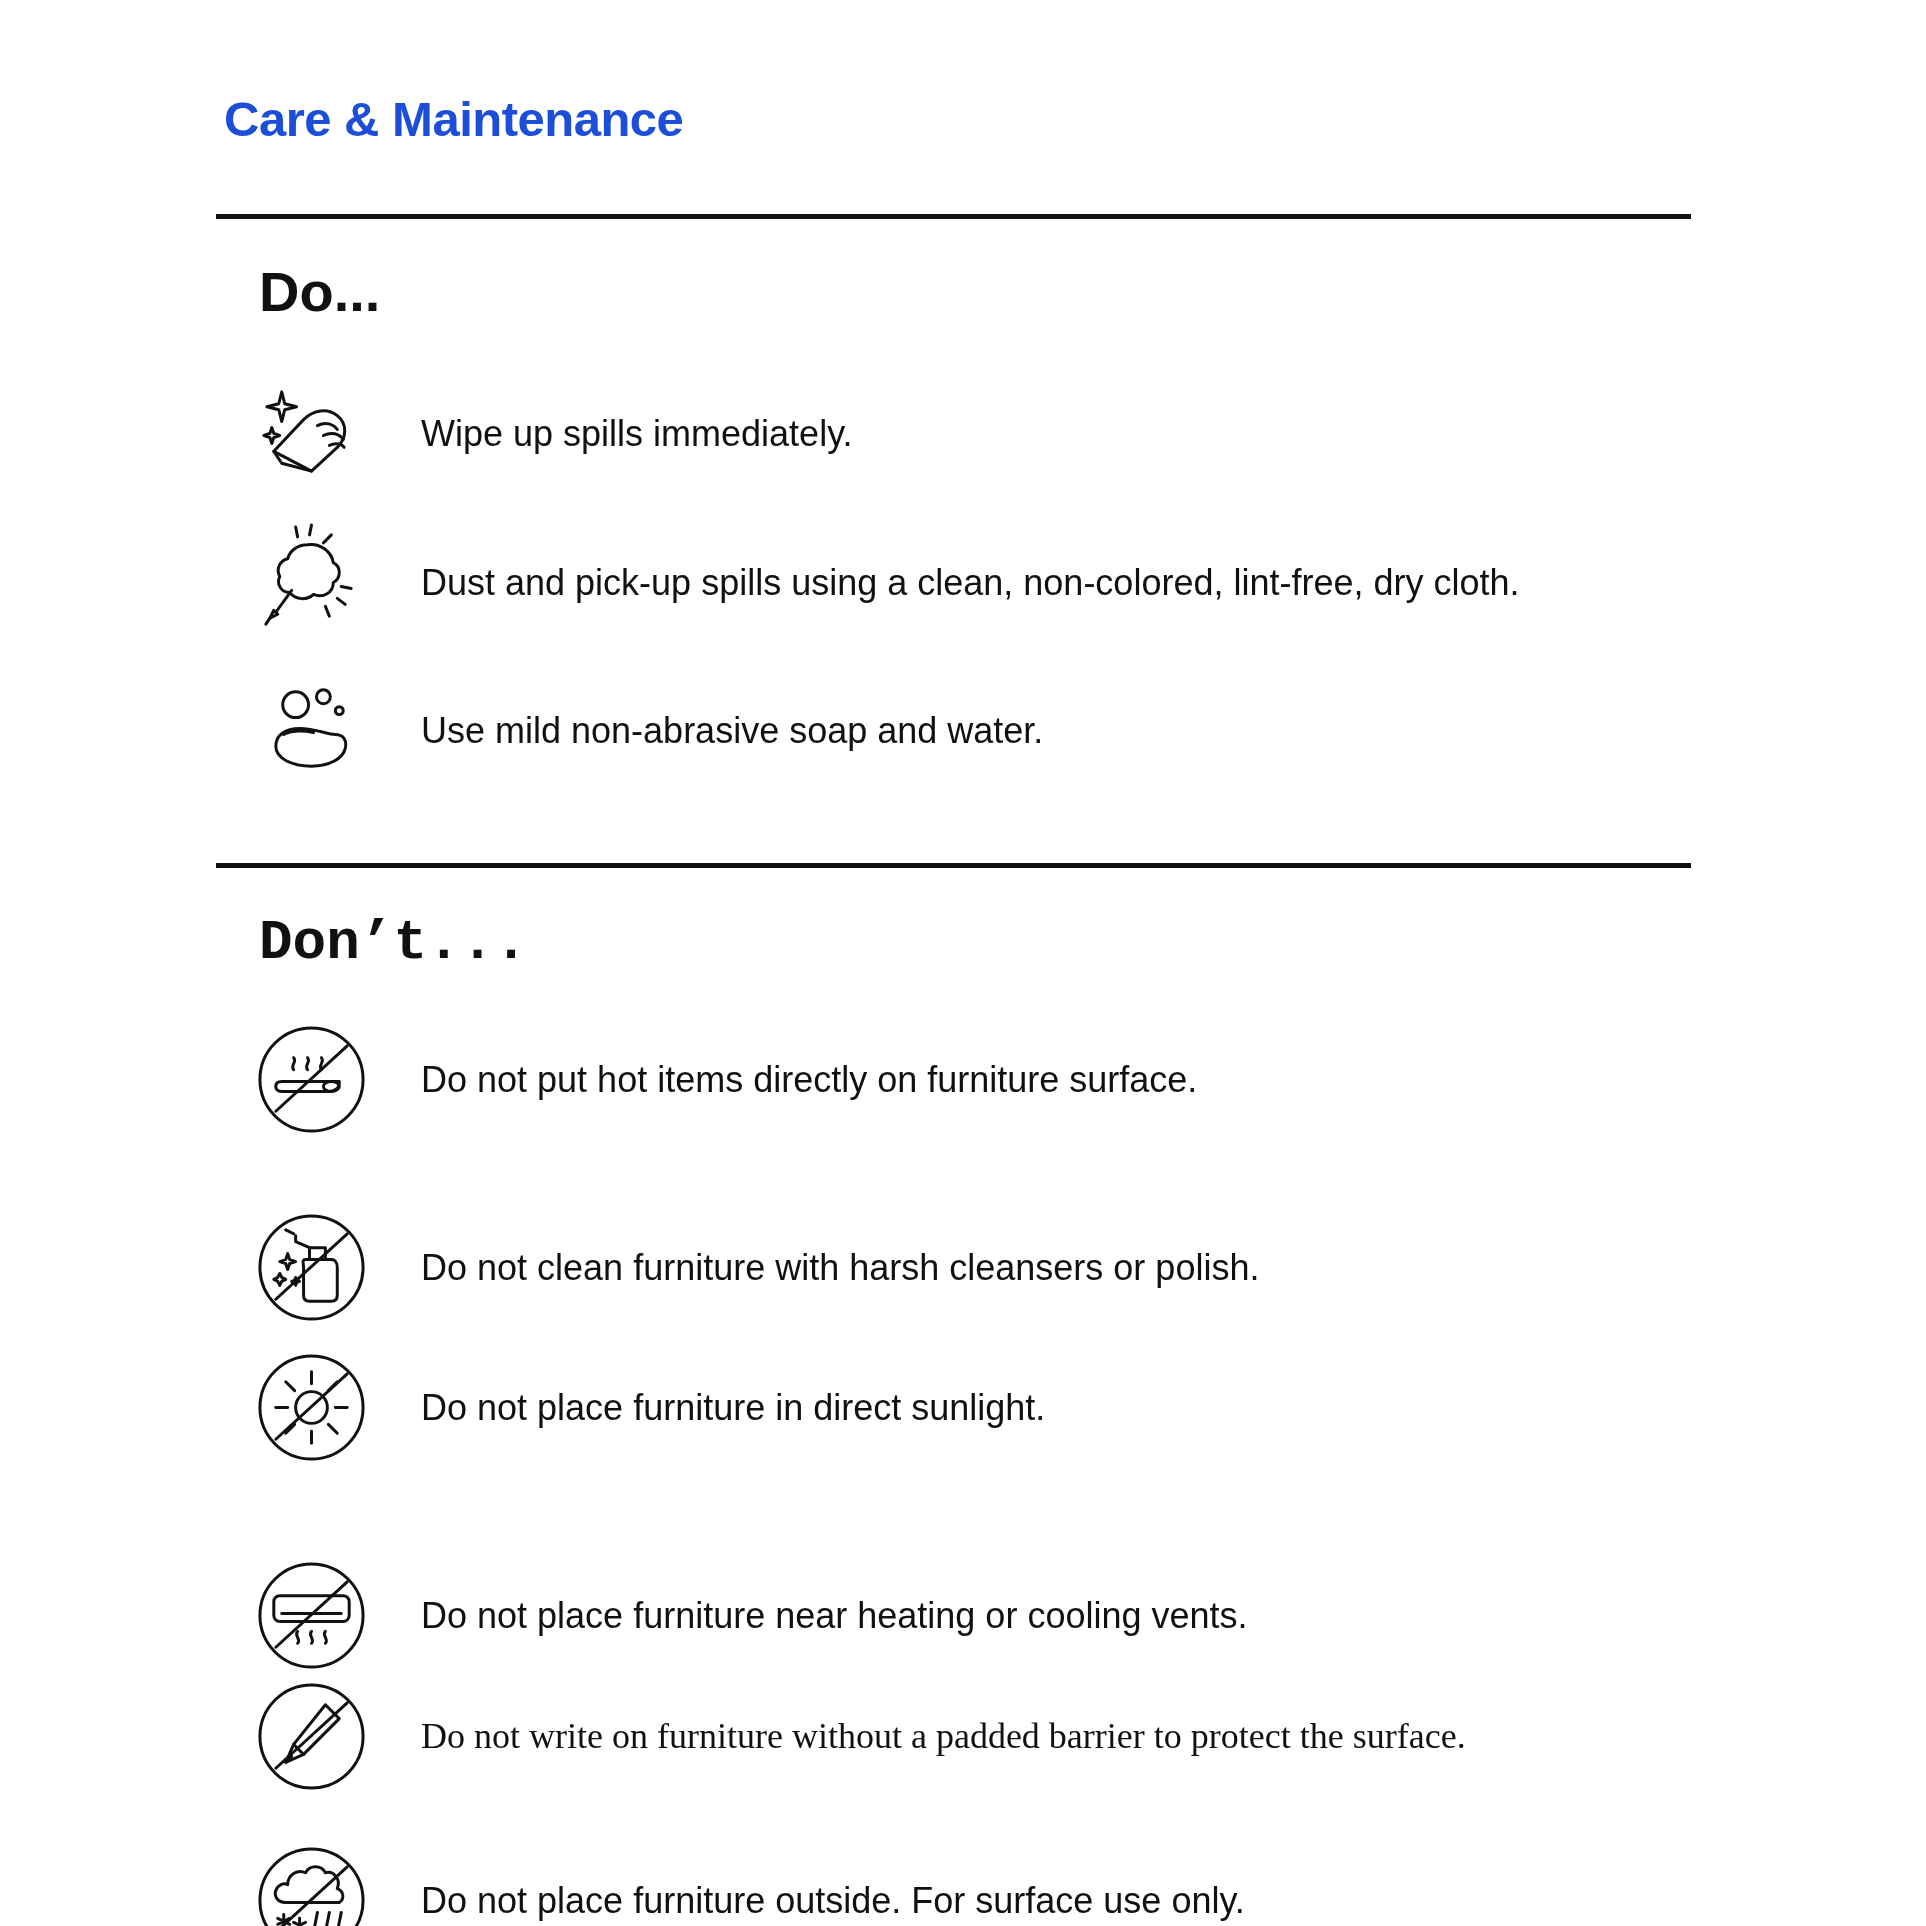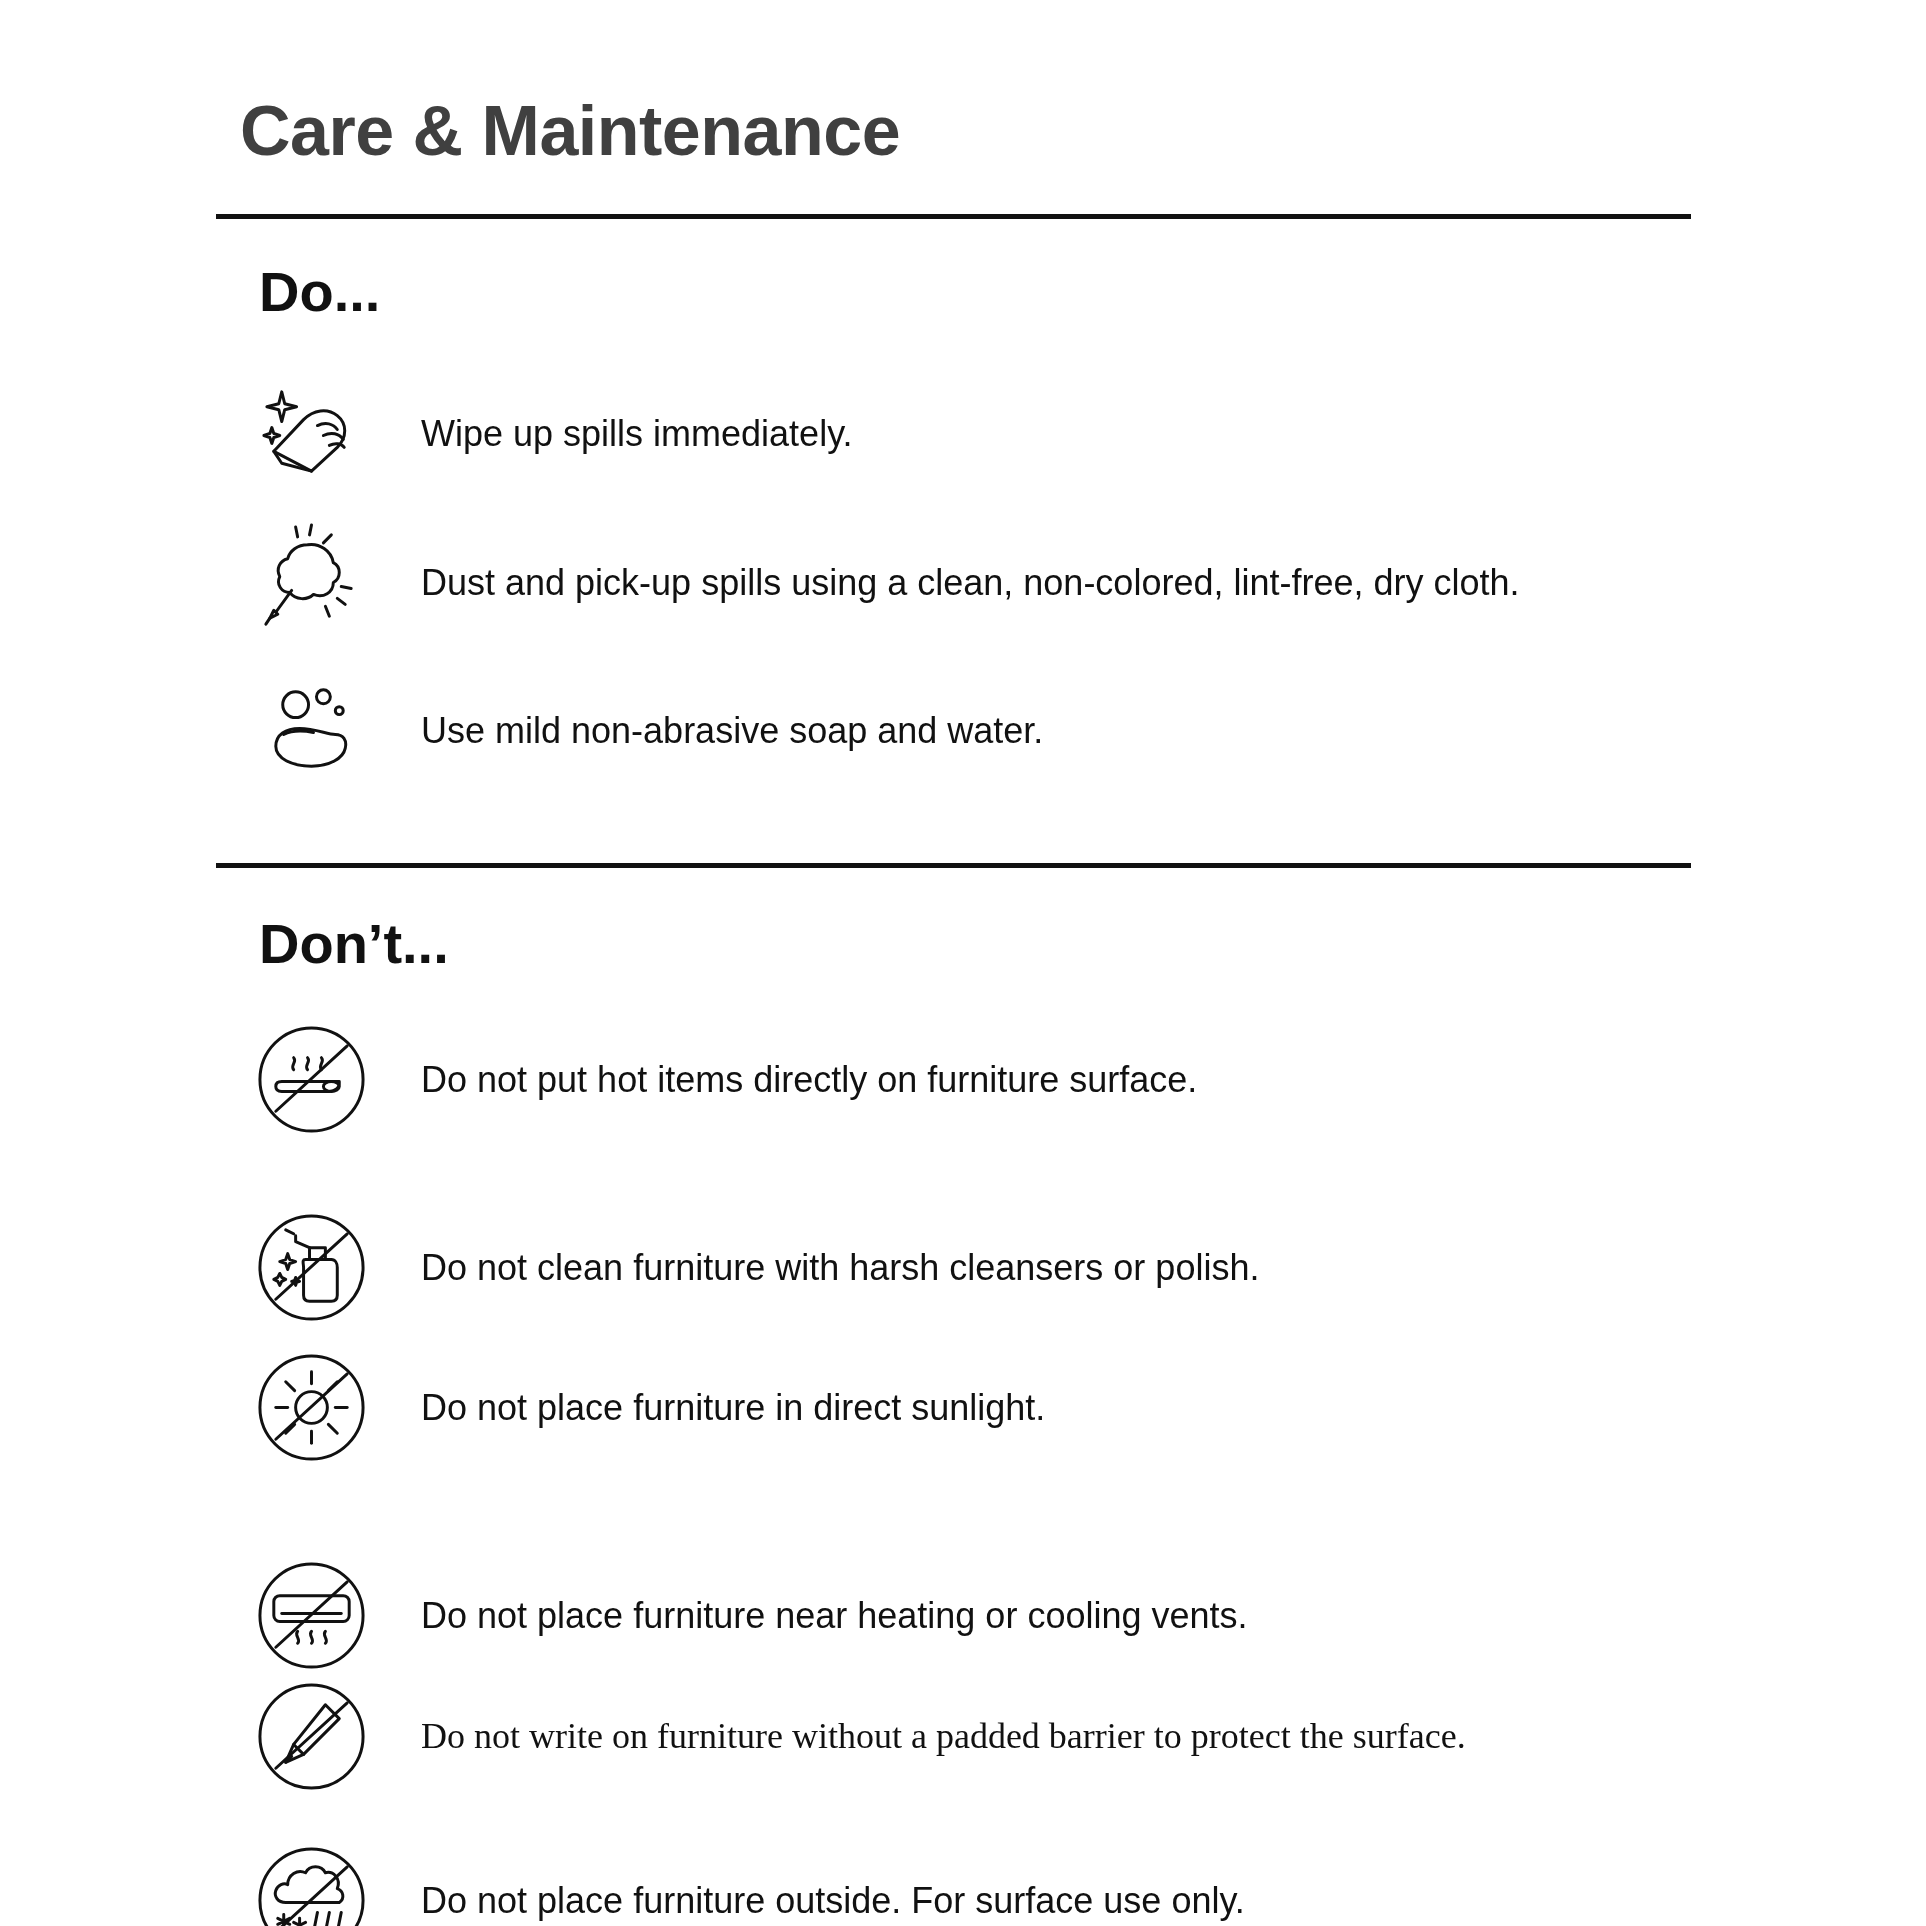--- a/index.html
+++ b/index.html
@@ -16,46 +16,46 @@
   }
   .page {
     position: relative;
     width: 1927px;
     height: 1927px;
     box-sizing: border-box;
     padding: 0;
   }
   .title {
     position: absolute;
-    left: 240px;
+    left: 224px;
     top: 91px;
-    font-size: 70px;
+    font-size: 49px;
     font-weight: bold;
     letter-spacing: -0.5px;
-    color: #404040;
+    color: #1d4ed8;
   }
   .rule {
     position: absolute;
     left: 216px;
     width: 1475px;
     height: 5px;
     background: #111111;
   }
   .rule-top { top: 214px; }
   .rule-mid { top: 863px; }
 
   .section-heading {
     position: absolute;
     left: 259px;
     font-size: 56px;
     font-weight: bold;
     color: #111111;
   }
   .heading-do { top: 259px; }
-  .heading-dont { top: 911px; }
+  .heading-dont { top: 911px; font-family: Liberation Mono, monospace; }
 
   .item {
     position: absolute;
     display: flex;
     align-items: center;
     left: 252px;
     width: 1436px;
   }
   .item .icon {
     width: 119px;

